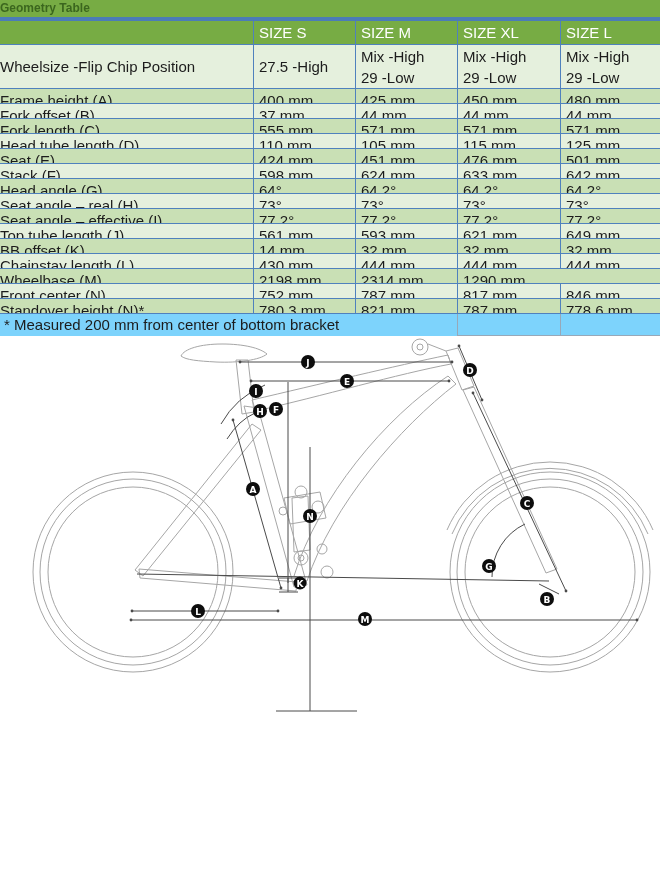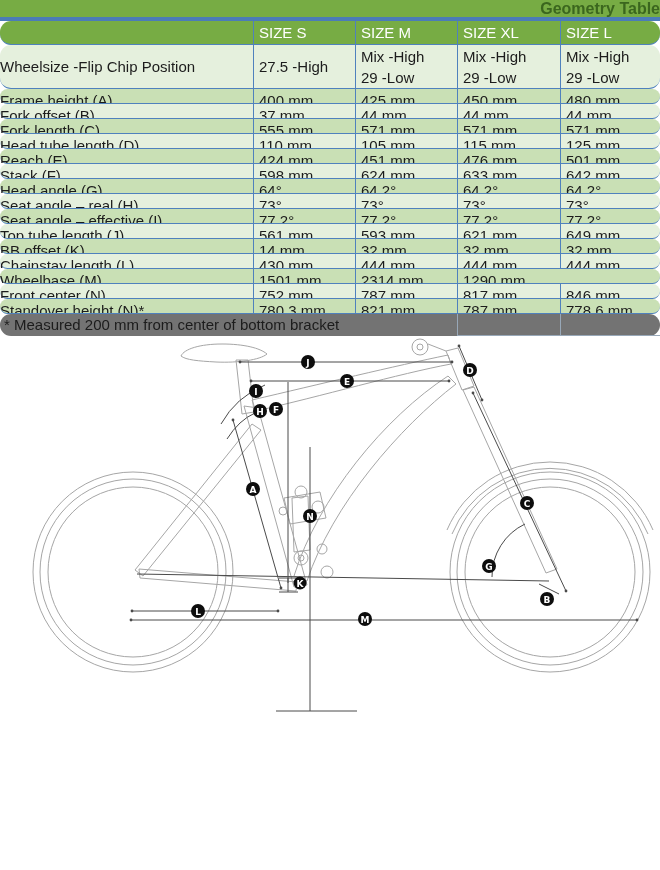--- a/index.html
+++ b/index.html
@@ -5,41 +5,40 @@
   html,body{margin:0;padding:0;background:#fff;}
   .sheet{
     width:660px;height:870px;
     font-family:"Liberation Sans","DejaVu Sans",sans-serif;
     color:#1c1c1c;background:#fff;overflow:hidden;
     box-sizing:border-box;
   }
   .sheet *{box-sizing:border-box;}
   .ttl{
     height:17px;background:#77ac44;color:#3b661e;
-    font-size:16px;font-weight:bold;text-align:right;line-height:17px;
+    font-size:12px;font-weight:bold;text-align:left;line-height:17px;
   }
   .band{height:4px;background:#4b7cb8;}
   .grid{
     display:grid;
     grid-template-columns:253px 102px 102px 103px 1fr;
-    border-radius:11px;
   }
   .hdr{height:24px;background:#77ac44;color:#fff;border-bottom:1px solid #4f81bd;}
   .hdr .cell{line-height:23px;font-size:15px;}
   .row{height:15px;border-bottom:1px solid #4f81bd;}
   .row .cell{line-height:24px;font-size:15px;}
   .row-wheel{height:44px;border-bottom:1px solid #4f81bd;}
   .row-wheel .cell{font-size:15px;line-height:43px;}
   .row-wheel .cell.two{line-height:21px;padding-top:1px;}
   .light{background:#e5f0dd;}
   .dark{background:#c9e0b5;}
   .cell{padding-left:5px;white-space:pre-line;overflow:hidden;}
   .cell.lbl{padding-left:0;}
   .cell.v{border-left:1px solid #4f81bd;}
-  .foot{height:22px;background:#737373;}
+  .foot{height:22px;background:#7dd3fc;}
   .foot .note{grid-column:1 / span 3;font-size:15px;line-height:21px;padding-left:4px;white-space:nowrap;}
   .foot .fcell{border-left:1px solid #98a8b8;border-bottom:1px solid #98a8b8;}
   .diagram{display:block;background:#fff;}
   .bike{stroke:#a6a6a6;fill:none;stroke-width:1;}
   .dim{stroke:#4a4a4a;fill:none;stroke-width:1;}
   .dot{fill:#4a4a4a;stroke:none;}
   .badge circle{fill:#0d0d0d;stroke:none;}
   .badge text{
     fill:#fff;font-family:"DejaVu Sans","Liberation Sans",sans-serif;
     font-size:9px;font-weight:bold;text-anchor:middle;
@@ -98,21 +97,21 @@
 
   <div class="grid row light">
     <div class="cell lbl">Head tube length (D)</div>
     <div class="cell v">110 mm</div>
     <div class="cell v">105 mm</div>
     <div class="cell v">115 mm</div>
     <div class="cell v">125 mm</div>
   </div>
 
   <div class="grid row dark">
-    <div class="cell lbl">Reach (E)</div>
+    <div class="cell lbl">Seat (E)</div>
     <div class="cell v">424 mm</div>
     <div class="cell v">451 mm</div>
     <div class="cell v">476 mm</div>
     <div class="cell v">501 mm</div>
   </div>
 
   <div class="grid row light">
     <div class="cell lbl">Stack (F)</div>
     <div class="cell v">598 mm</div>
     <div class="cell v">624 mm</div>
@@ -163,21 +162,21 @@
   <div class="grid row light">
     <div class="cell lbl">Chainstay length (L)</div>
     <div class="cell v">430 mm</div>
     <div class="cell v">444 mm</div>
     <div class="cell v">444 mm</div>
     <div class="cell v">444 mm</div>
   </div>
 
   <div class="grid row dark">
     <div class="cell lbl">Wheelbase (M)</div>
-    <div class="cell v">1501 mm</div>
+    <div class="cell v">2198 mm</div>
     <div class="cell v">2314 mm</div>
     <div class="cell v">1290 mm</div>
   </div>
 
   <div class="grid row light">
     <div class="cell lbl">Front center (N)</div>
     <div class="cell v">752 mm</div>
     <div class="cell v">787 mm</div>
     <div class="cell v">817 mm</div>
     <div class="cell v">846 mm</div>

